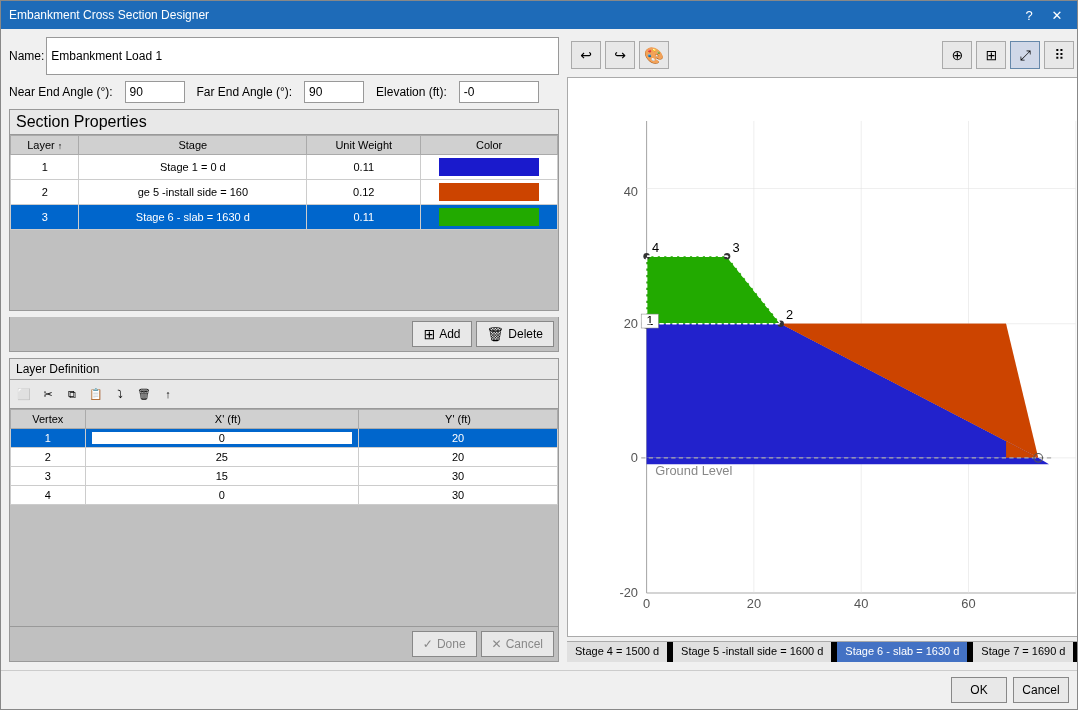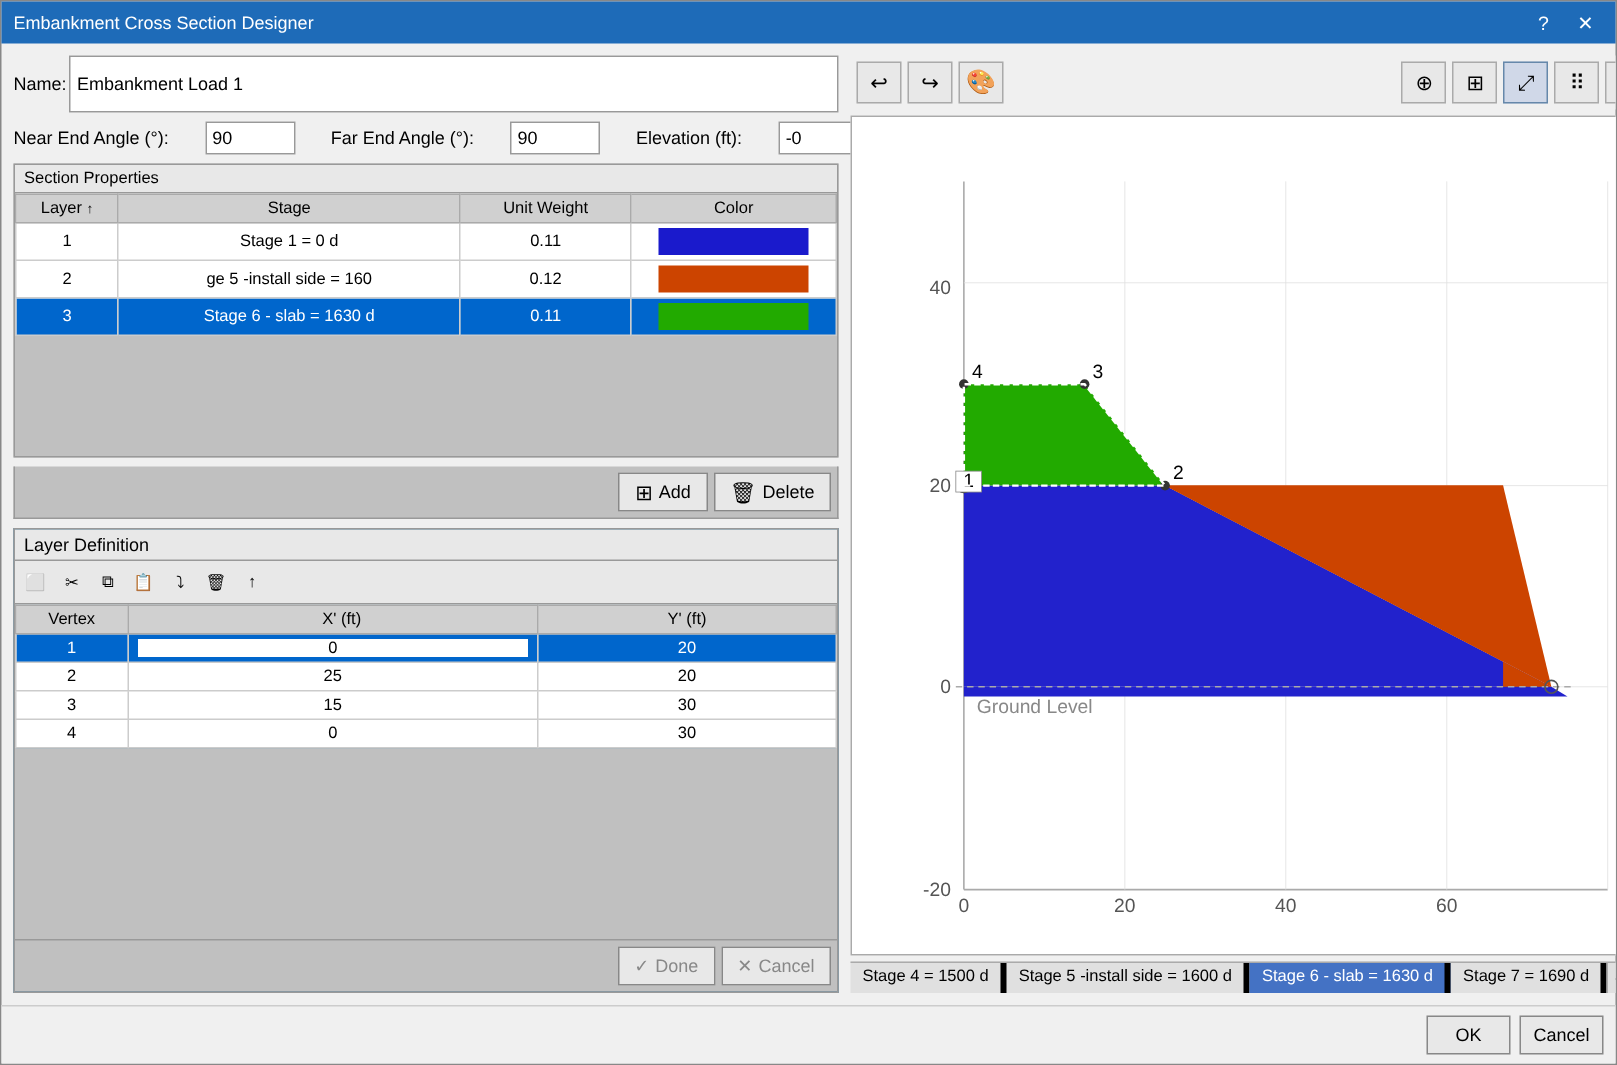--- a/index.html
+++ b/index.html
@@ -13,26 +13,26 @@
     .title-btn { background: none; border: none; color: white; width: 24px; height: 20px; cursor: pointer; font-size: 13px; display: flex; align-items: center; justify-content: center; }
     
     .main-content { display: flex; flex: 1; overflow: hidden; padding: 8px; gap: 8px; }
     
     .left-panel { width: 550px; flex-shrink: 0; display: flex; flex-direction: column; gap: 6px; }
     
     .name-row { display: flex; align-items: center; gap: 2px; }
     .name-label { font-size: 12px; color: #000; white-space: nowrap; }
     .name-input { flex: 1; height: 38px; border: 1px solid #999; background: white; padding: 2px 4px; font-size: 12px; }
     
-    .params-row { display: flex; align-items: center; gap: 24px; }
+    .params-row { display: flex; align-items: center; gap: 12px; }
     .param-label { font-size: 12px; color: #000; white-space: nowrap; }
     .param-input { width: 60px; height: 22px; border: 1px solid #999; background: white; padding: 2px 4px; font-size: 12px; }
     
     .section-props { border: 1px solid #999; background: #c0c0c0; flex-shrink: 0; }
-    .section-props-title { background: #e8e8e8; padding: 3px 6px; font-size: 11px; border-bottom: 1px solid #999; }
+    .section-props-title { background: #e8e8e8; padding: 3px 6px; font-size: 16px; border-bottom: 1px solid #999; }
     
     .props-table { width: 100%; border-collapse: collapse; background: white; }
     .props-table th { background: #d0d0d0; border: 1px solid #aaa; padding: 3px 6px; font-size: 11px; font-weight: normal; text-align: center; }
     .props-table td { border: 1px solid #ccc; padding: 3px 6px; text-align: center; font-size: 11px; }
     .props-table tr.selected td { background: #0066cc; color: white; }
     .props-table tr.row1 td { background: white; }
     .props-table tr.row2 td { background: white; }
     
     .empty-area { flex: 1; background: #c0c0c0; min-height: 80px; }
     
@@ -65,21 +65,21 @@
     .viz-toolbar-left { display: flex; gap: 4px; }
     .viz-toolbar-right { display: flex; gap: 4px; }
     .viz-tool-btn { width: 30px; height: 28px; background: #e8e8e8; border: 1px solid #aaa; cursor: pointer; display: flex; align-items: center; justify-content: center; font-size: 14px; }
     .viz-tool-btn.active { background: #d0d8e8; border-color: #6688aa; }
     
     .chart-area { flex: 1; background: white; border: 1px solid #aaa; position: relative; overflow: hidden; }
     
     .chart-svg { width: 100%; height: 100%; }
     
     .stage-tabs { display: flex; gap: 0; border-top: 1px solid #aaa; background: #e0e0e0; overflow: hidden; }
-    .stage-tab { padding: 3px 8px; border-right: 4px solid #000000; font-size: 11px; cursor: pointer; white-space: nowrap; }
+    .stage-tab { padding: 3px 8px; border-right: 6px solid #000000; font-size: 11px; cursor: pointer; white-space: nowrap; }
     .stage-tab.active { background: #4472c4; color: white; }
     .stage-tab-scroll { display: flex; align-items: center; border-left: 1px solid #aaa; }
     .stage-tab-scroll button { width: 16px; height: 20px; background: #e0e0e0; border: none; cursor: pointer; font-size: 10px; }
     
     .bottom-bar { display: flex; justify-content: flex-end; gap: 6px; padding: 6px 8px; background: #f0f0f0; border-top: 1px solid #ccc; flex-shrink: 0; }
     .ok-btn { width: 56px; height: 26px; background: #e8e8e8; border: 1px solid #888; cursor: pointer; font-size: 12px; }
   </style>
 </head>
 <body>
 

